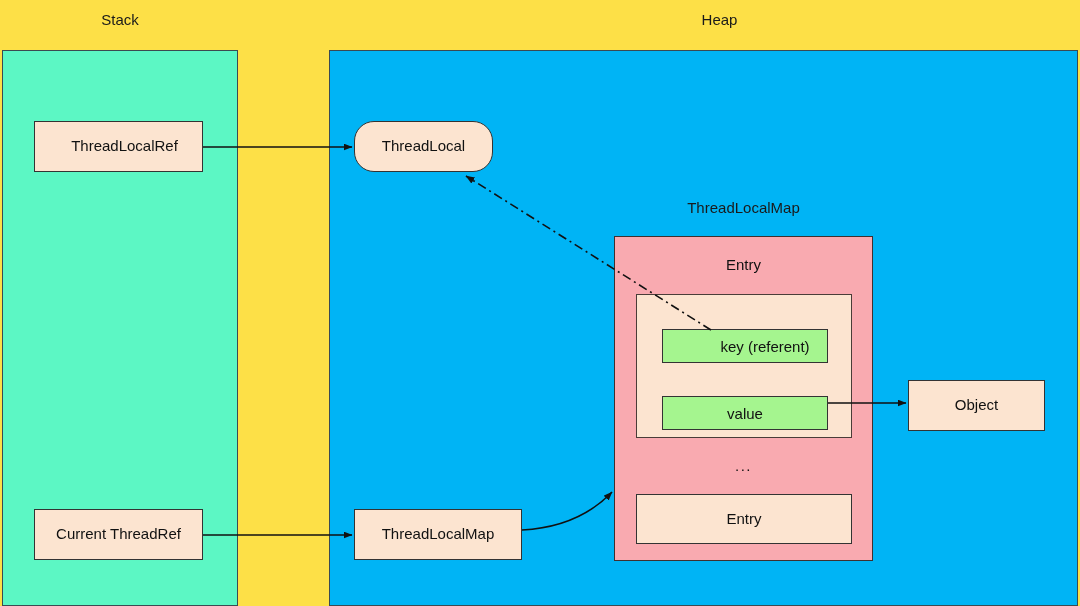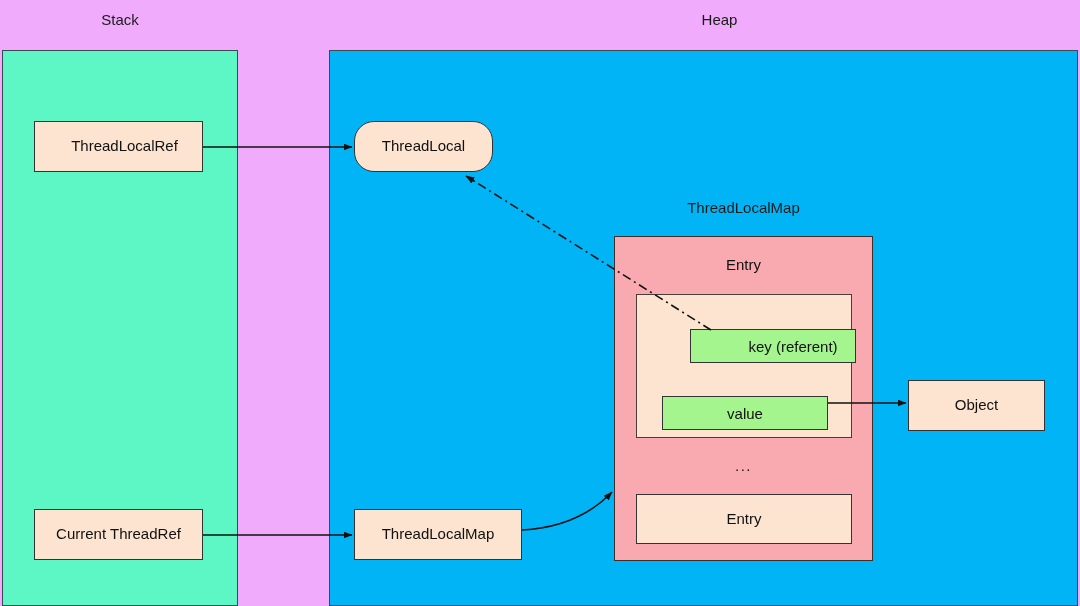--- a/index.html
+++ b/index.html
@@ -4,21 +4,21 @@
 <style>
   html, body {
     margin: 0;
     padding: 0;
     background: #ffffff;
   }
   #canvas {
     position: relative;
     width: 1080px;
     height: 606px;
-    background: #f0abfc;
+    background: #fde047;
     font-family: "Liberation Sans", sans-serif;
     overflow: hidden;
   }
   .region-label {
     position: absolute;
     font-size: 15px;
     color: #1a1a1a;
     text-align: center;
     white-space: nowrap;
     line-height: 1;
@@ -125,21 +125,21 @@
 
   <div class="memory-region" id="stack-region"></div>
   <div class="memory-region" id="heap-region"></div>
 
   <div class="region-label" id="map-title" style="left:614px; top:200px; width:259px;">ThreadLocalMap</div>
   <div id="threadlocalmap-container"></div>
   <div id="entry-title">Entry</div>
   <div id="entry-inner-box"></div>
   <div id="ellipsis-label">...</div>
 
-  <div class="green-box" style="left:690px; top:329px; width:166px; height:34px;padding-left:40px;">key (referent)</div>
+  <div class="green-box" style="left:662px; top:329px; width:166px; height:34px;padding-left:40px;">key (referent)</div>
   <div class="green-box" style="left:662px; top:396px; width:166px; height:34px;">value</div>
 
   <div class="node-box" style="left:636px; top:494px; width:216px; height:50px;">Entry</div>
 
   <div class="node-box" style="left:34px; top:121px; width:169px; height:51px;padding-left:16px;">ThreadLocalRef</div>
   <div class="node-box" style="left:34px; top:509px; width:169px; height:51px; flex-direction:row;">
     <span>Current Thread</span>
     <span>Ref</span>
   </div>
 

